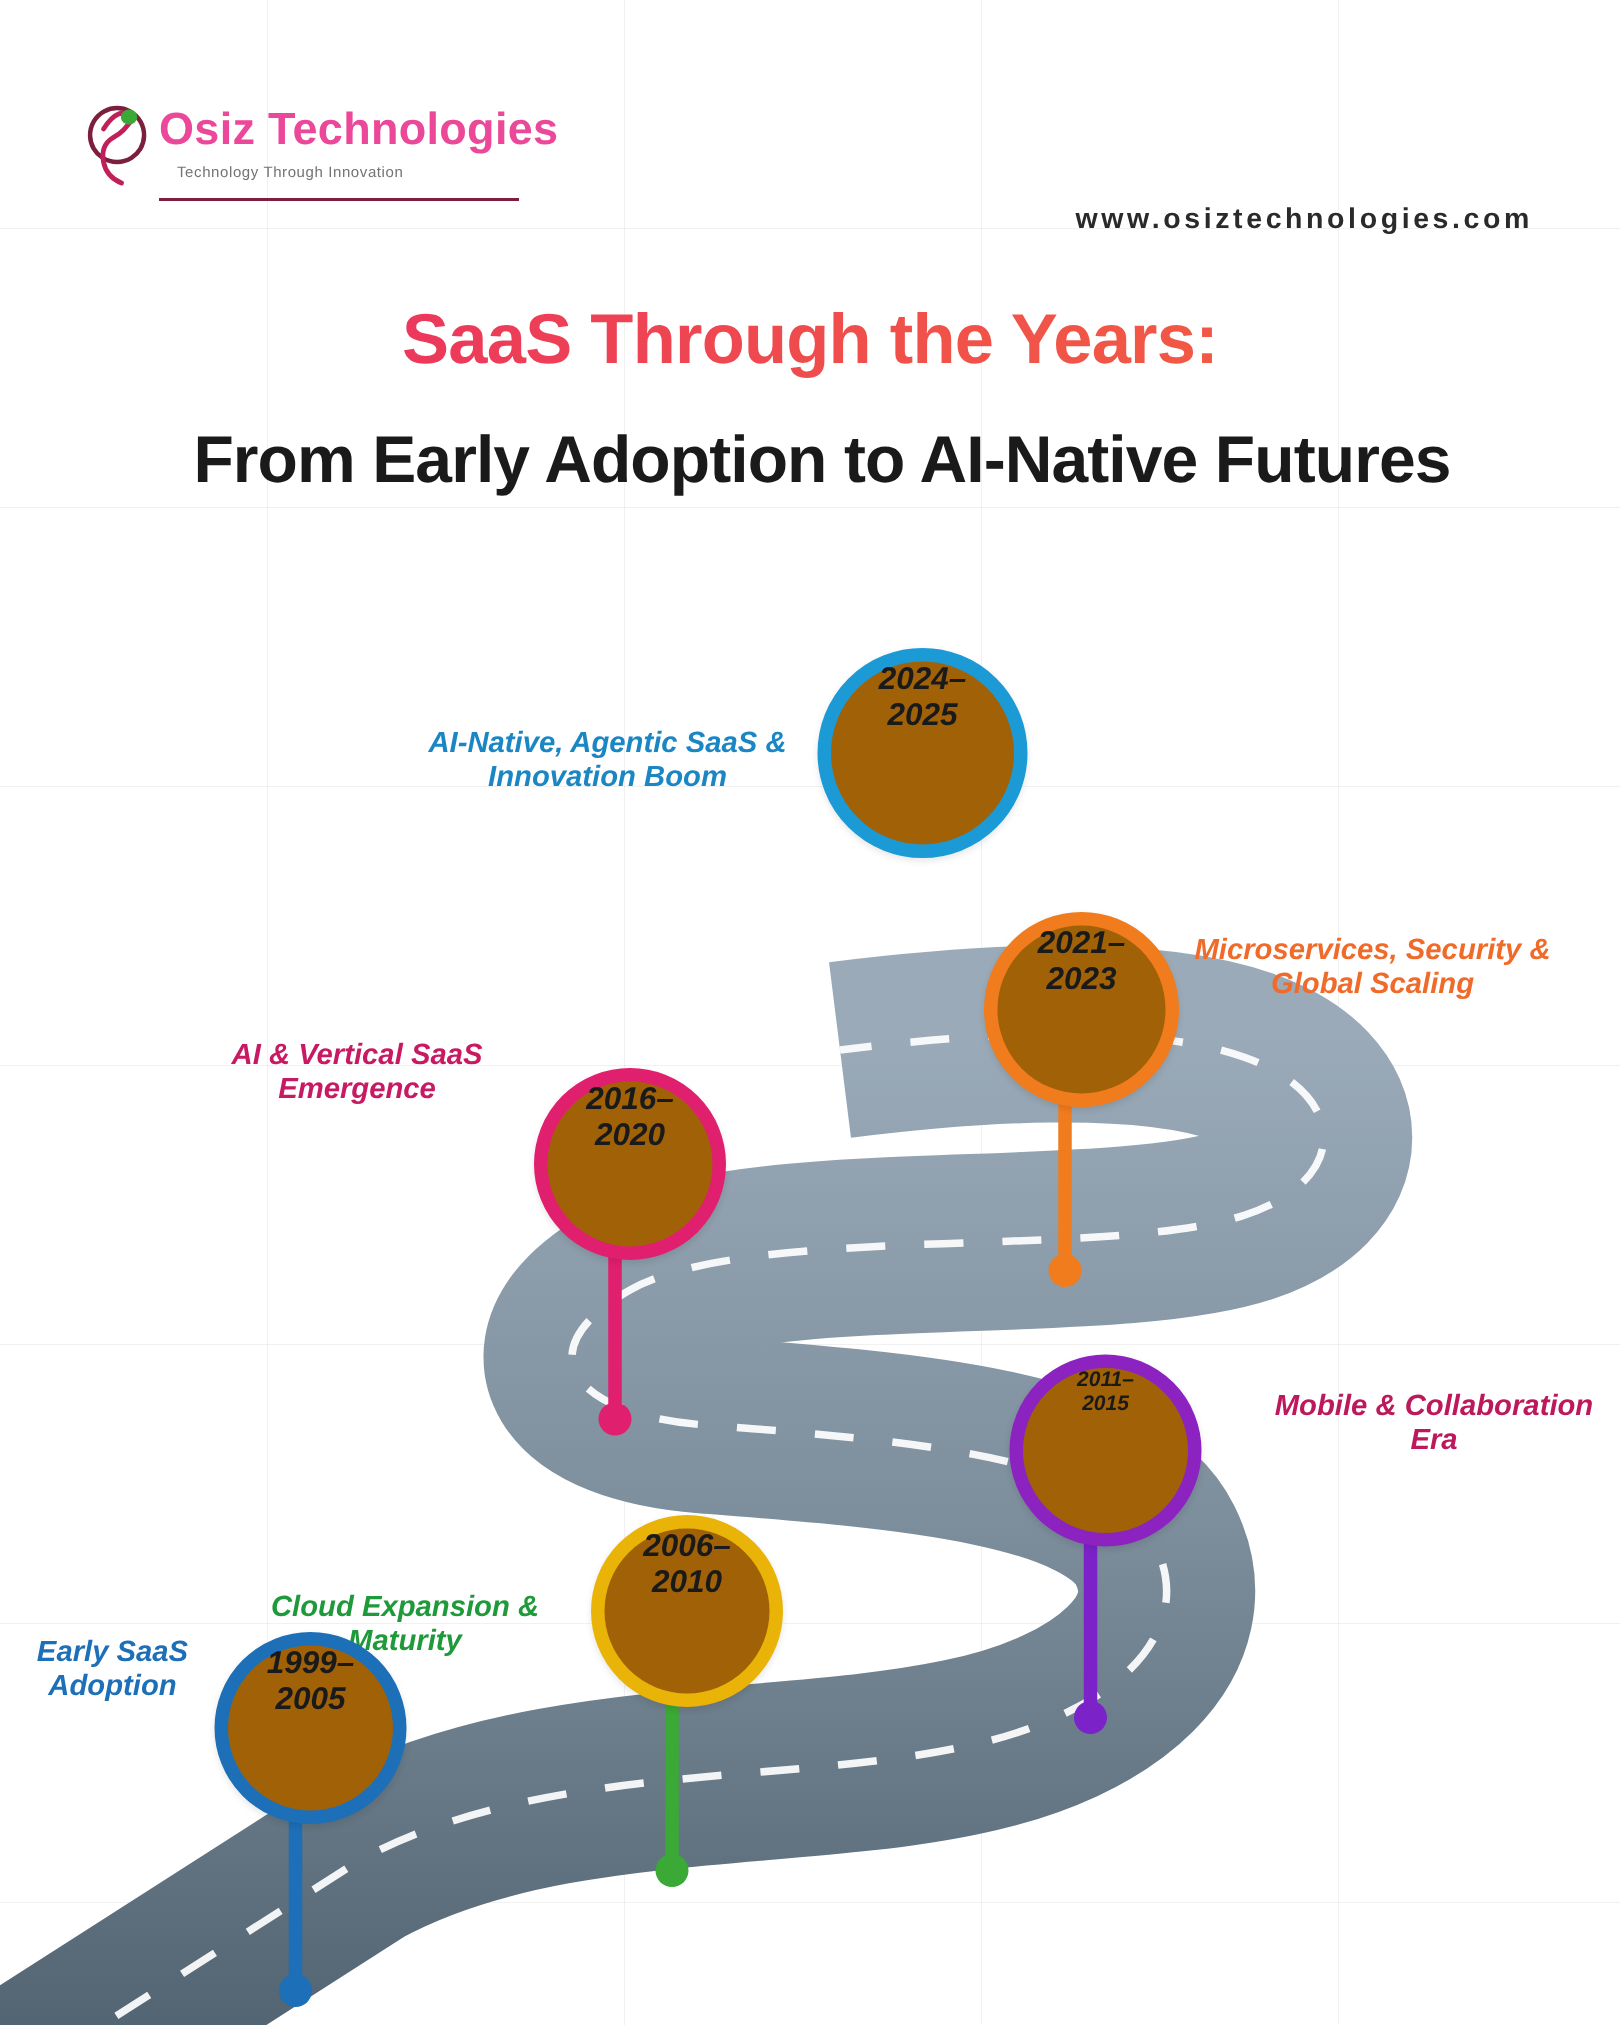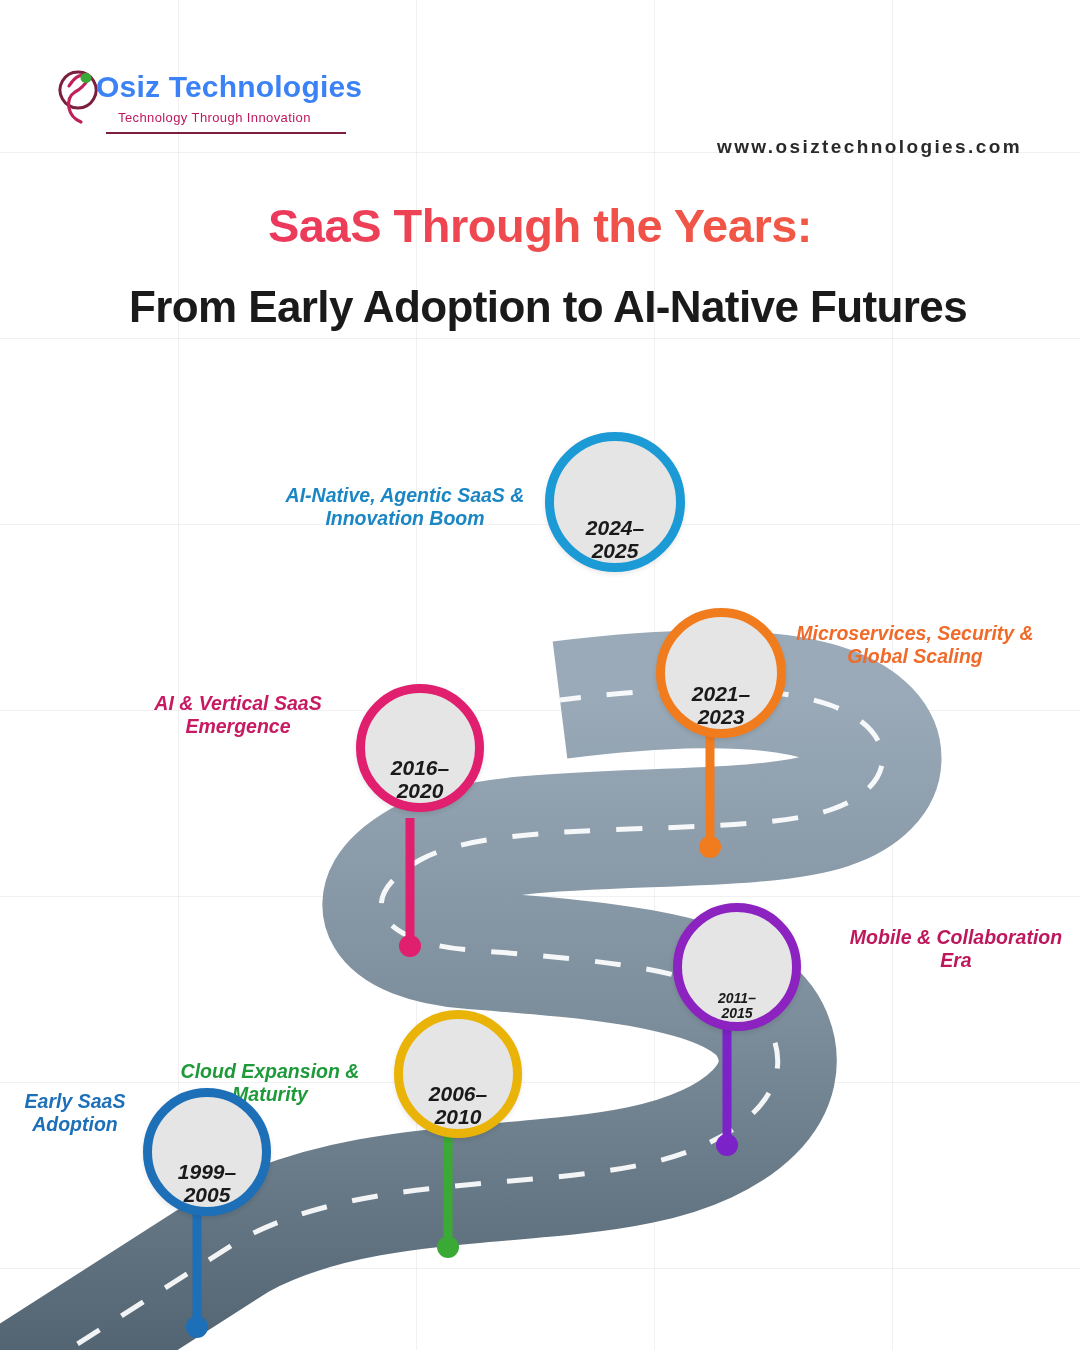--- a/index.html
+++ b/index.html
@@ -20,27 +20,27 @@
     pointer-events:none;
   }
   
   .logo{
     position:absolute;left:56px;top:58px;width:300px;height:90px;
   }
   .logo-mark{
     position:absolute;left:0;top:8px;width:46px;height:62px;
   }
   .logo-name{
-    position:absolute;left:40px;top:12px;
-    font-size:30px;font-weight:bold;color:#3b82f6;letter-spacing:.2px;
+    position:absolute;left:50px;top:12px;
+    font-size:30px;font-weight:bold;color:#ec4899;letter-spacing:.2px;
     white-space:nowrap;
   }
   .logo-tag{
     position:absolute;left:62px;top:52px;
-    font-size:13px;color:#be185d;letter-spacing:.4px;white-space:nowrap;
+    font-size:10px;color:#737373;letter-spacing:.4px;white-space:nowrap;
   }
   .logo-rule{
     position:absolute;left:50px;top:74px;width:240px;height:2px;background:#7c1f3d;
   }
   .site-url{
     position:absolute;right:58px;top:104px;
     font-size:19px;font-weight:bold;color:#2a2a2a;letter-spacing:2.4px;
     white-space:nowrap;
     margin-top:32px;
   }
@@ -52,22 +52,22 @@
   }
   .title2{
     position:absolute;left:16px;right:0;top:282px;text-align:center;
     font-size:44px;font-weight:bold;color:#1a1a1a;letter-spacing:-0.6px;
   }
   
   .road{position:absolute;left:0;top:0;width:1080px;height:1350px;}
   
   .node{position:absolute;}
   .ring{
-    position:absolute;border-radius:50%;background:#e5e5e5;
-    display:flex;align-items:flex-end;justify-content:center;
+    position:absolute;border-radius:50%;background:#a16207;
+    display:flex;align-items:flex-start;justify-content:center;
     text-align:center;font-style:italic;font-weight:bold;
     line-height:1.12;color:#1a1a1a;
     box-shadow:0 2px 5px rgba(0,0,0,0.10);
   }
   .cap{
     position:absolute;font-style:italic;font-weight:bold;
     text-align:center;line-height:1.2;
   }
 </style>
 </head>
@@ -151,21 +151,21 @@
     <span>Microservices, Security &amp;</span><br>
     <span>Global Scaling</span>
   </div>
 </div>
 
 <div class="node">
   <svg style="position:absolute;left:0;top:0;" width="1080" height="1350" viewBox="0 0 1080 1350">
     <line x1="410" y1="818" x2="410" y2="944" stroke="#e01f6e" stroke-width="9"></line>
     <circle cx="410" cy="946" r="11" fill="#e01f6e"></circle>
   </svg>
-  <div class="ring" style="left:356px;top:684px;width:110px;height:110px;border:9px solid #e01f6e;font-size:21px;">
+  <div class="ring" style="left:356px;top:712px;width:110px;height:110px;border:9px solid #e01f6e;font-size:21px;">
     <span>
       <span>2016–</span><br>
       <span>2020</span>
     </span>
   </div>
   <div class="cap" style="left:120px;top:692px;width:236px;font-size:19.5px;color:#c81a63;">
     <span>AI &amp; Vertical SaaS</span><br>
     <span>Emergence</span>
   </div>
 </div>

